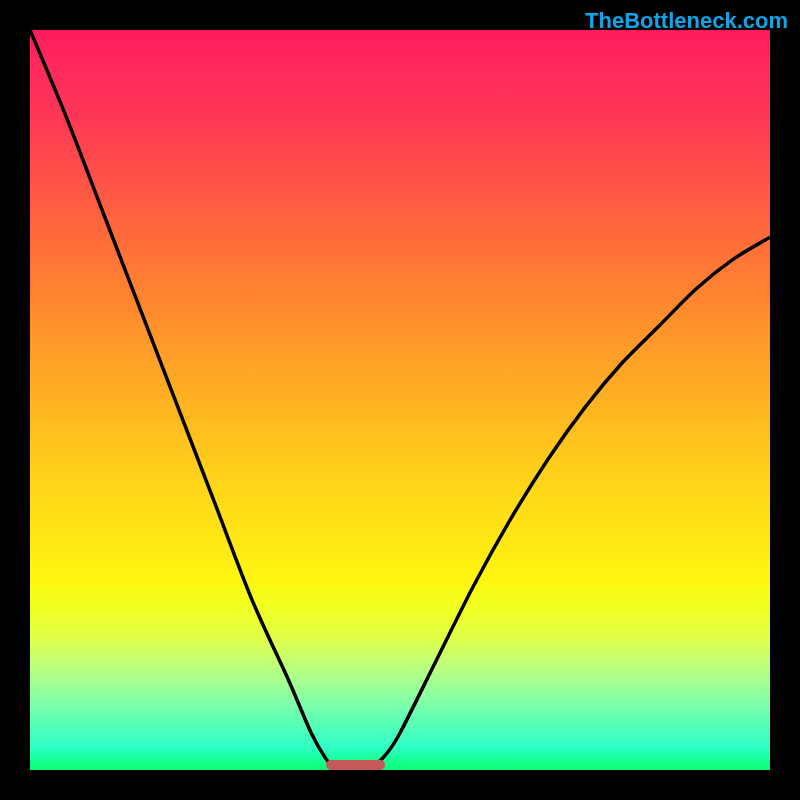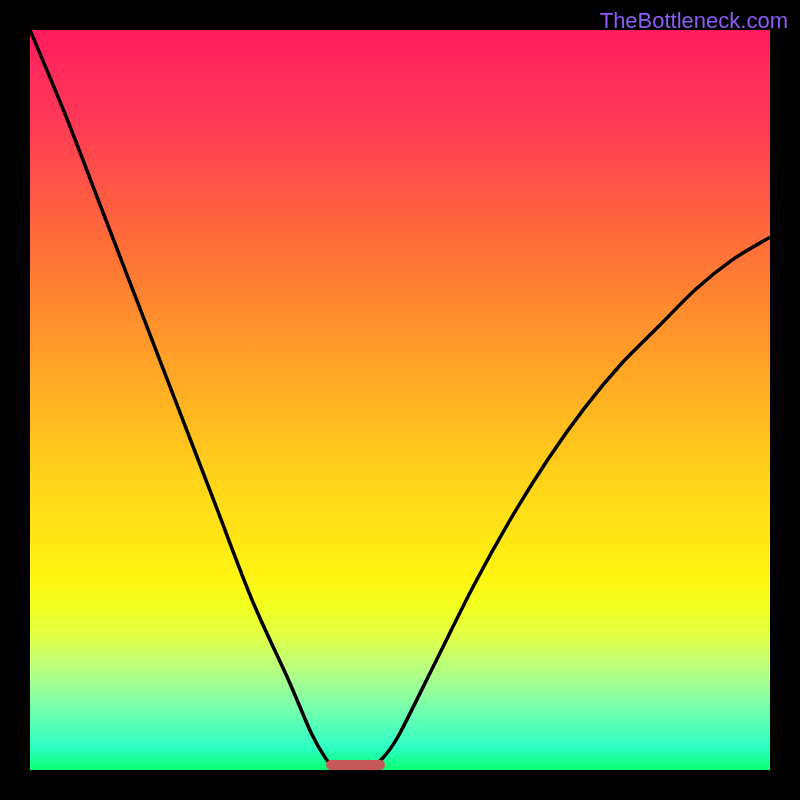--- a/index.html
+++ b/index.html
@@ -11,24 +11,24 @@
       width: 800px;
       height: 800px;
       background: #000;
       position: relative;
       overflow: hidden;
     }
     .watermark {
       position: absolute;
       top: 8px;
       right: 12px;
-      color: #8b5cf6;
+      color: #0ea5e9;
       font-family: Arial, sans-serif;
       font-size: 22px;
-      font-weight: 400;
+      font-weight: 700;
       z-index: 10;
     }
     .chart-area {
       position: absolute;
       top: 30px;
       left: 30px;
       right: 30px;
       bottom: 30px;
       overflow: visible;
     }

